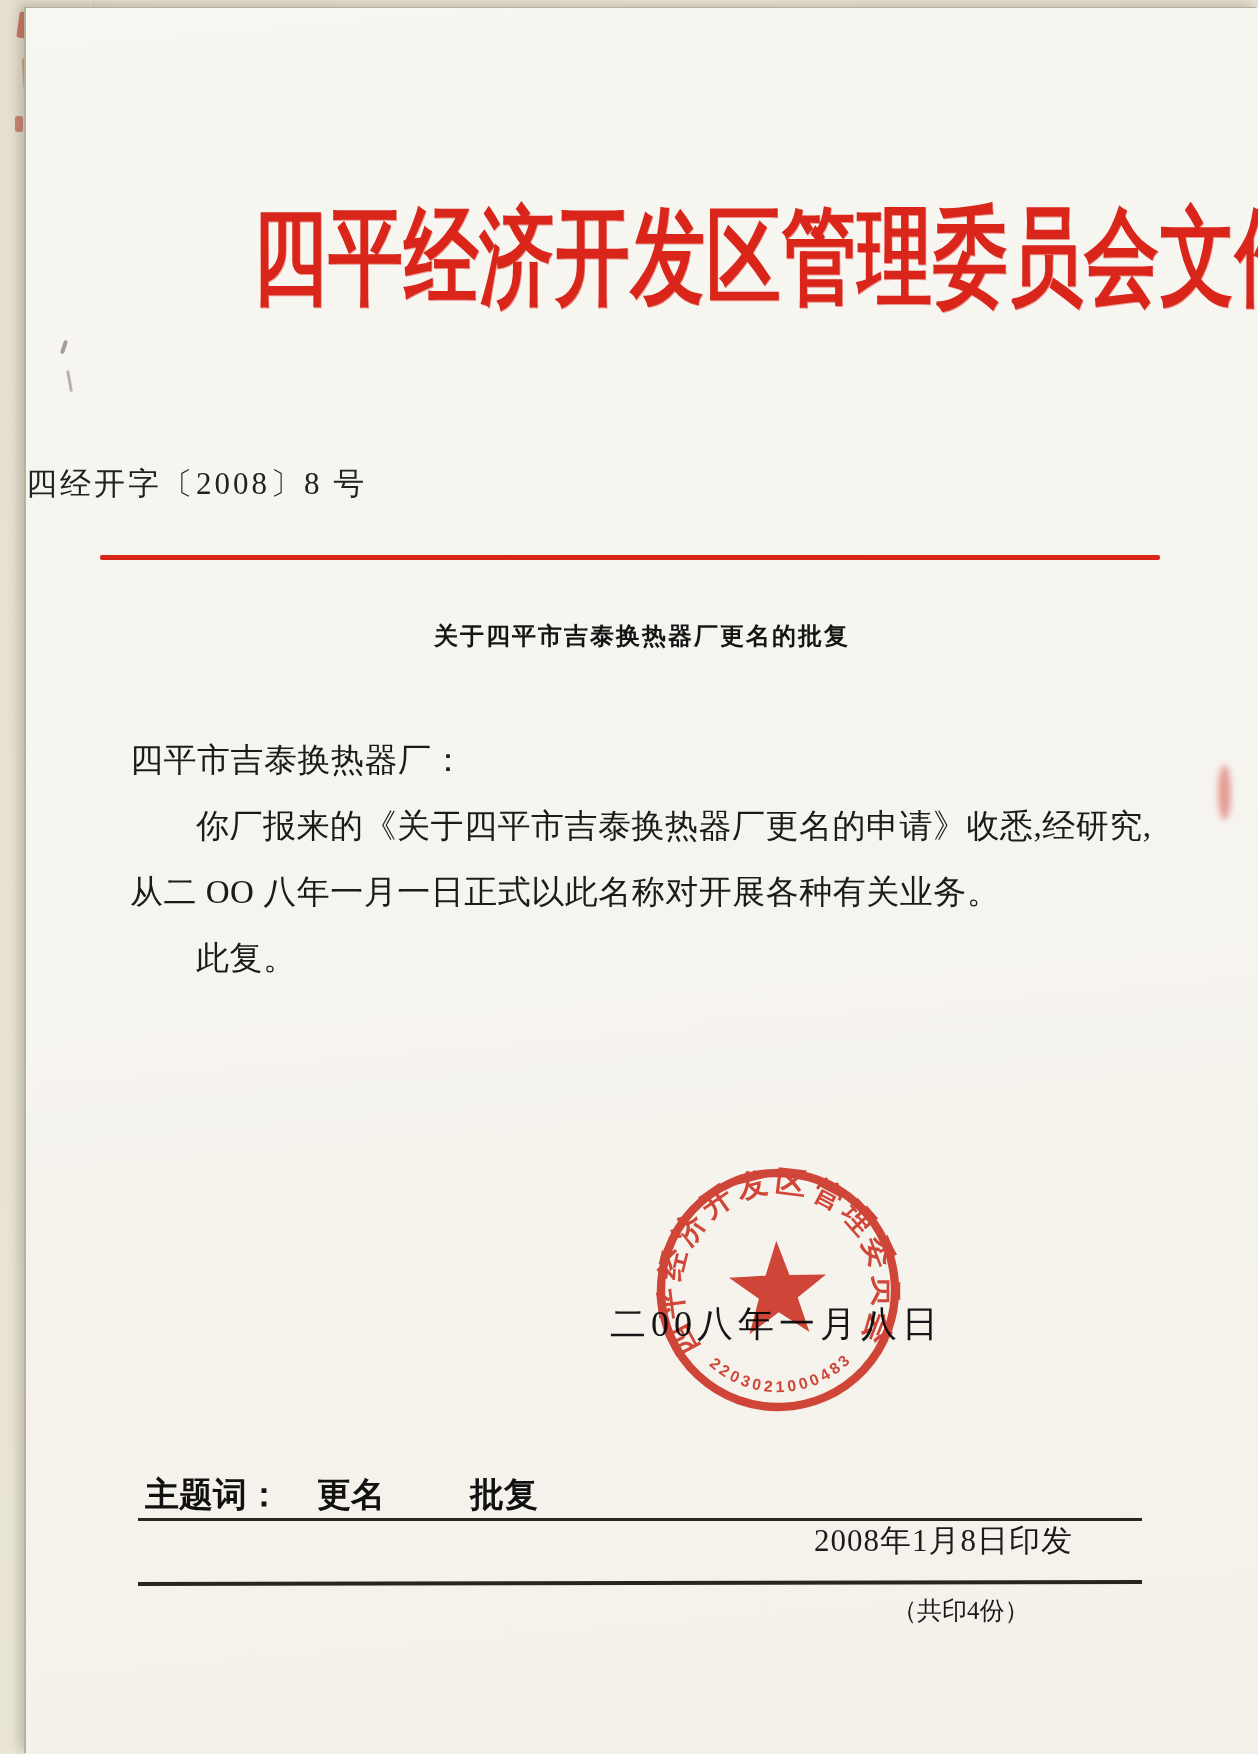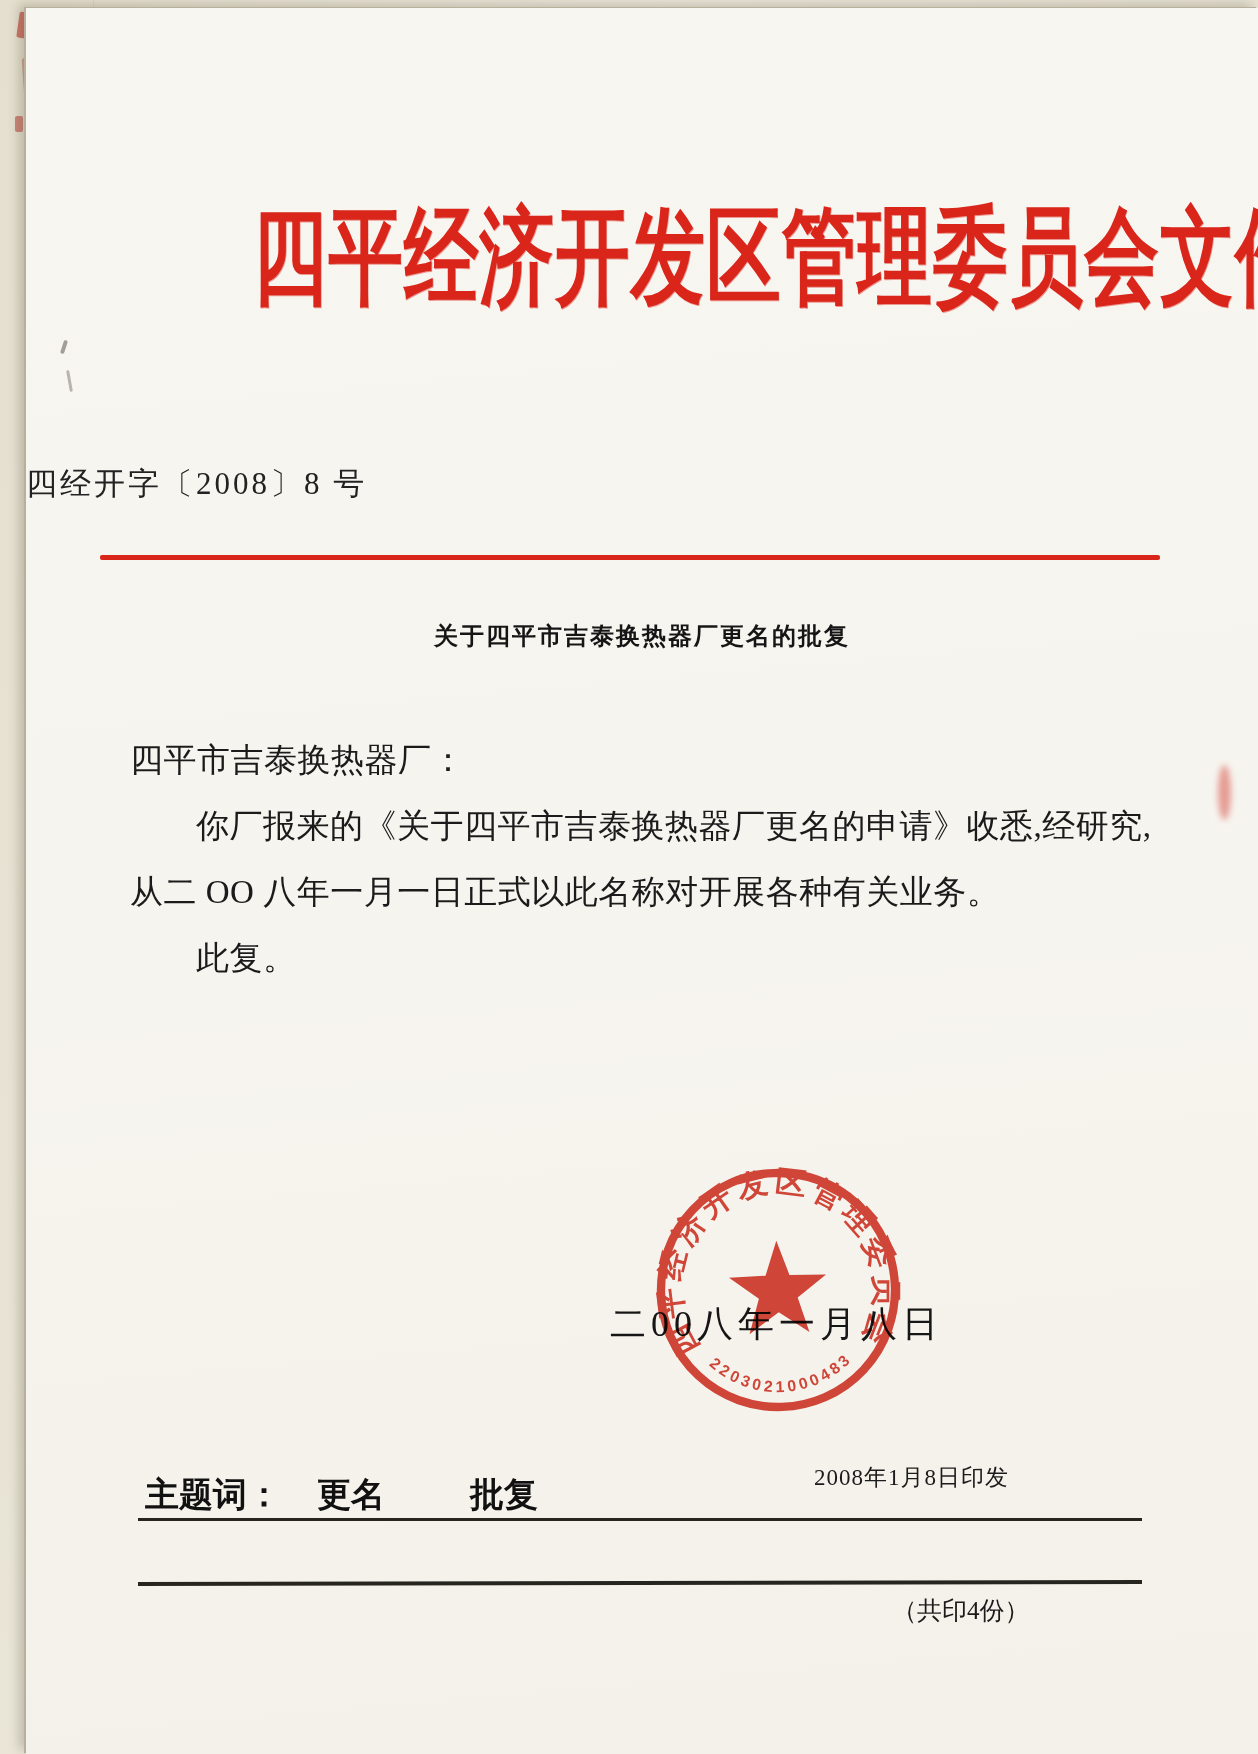--- a/index.html
+++ b/index.html
@@ -35,21 +35,21 @@
     letter-spacing:5px;color:#161616;z-index:1;white-space:nowrap;}
   .seal{position:absolute;left:622px;top:1152px;width:260px;height:260px;z-index:2;
     mix-blend-mode:multiply;opacity:.92;transform:rotate(-2deg);}
   .subject-row{position:absolute;top:1464px;left:0;width:100%;height:44px;
     font-family:"Liberation Sans",sans-serif;font-weight:bold;font-size:34px;color:#111;}
   .subject-label{position:absolute;left:119px;}
   .subject-term-1{position:absolute;left:291px;text-align:center;}
   .subject-term-2{position:absolute;left:411px;margin-left:33px;}
   .hline-1{position:absolute;top:1510px;left:112px;width:1004px;height:3px;background:#26251f;}
   .footer-left{position:absolute;top:1530px;left:140px;font-size:31px;letter-spacing:1px;color:#1b1b1b;}
-  .footer-right{position:absolute;top:1454px;left:788px;font-size:23px;letter-spacing:1px;color:#1b1b1b;}
+  .footer-right{position:absolute;top:1512px;left:788px;font-size:31px;letter-spacing:1px;color:#1b1b1b;}
   .hline-2{position:absolute;top:1573px;left:112px;width:1004px;height:4px;background:#26251f;
     transform:rotate(-.12deg);}
   .copies{position:absolute;top:1586px;left:866px;font-size:25px;color:#1b1b1b;}
   
   .speck-red-1{position:absolute;left:18px;top:12px;width:9px;height:26px;background:#c03a2e;
     opacity:.65;border-radius:2px;transform:rotate(8deg);}
   .speck-red-2{position:absolute;left:23px;top:58px;width:6px;height:40px;background:#c7564a;
     opacity:.45;border-radius:3px;transform:rotate(-4deg);}
   .speck-red-3{position:absolute;left:15px;top:116px;width:8px;height:16px;background:#b8392d;
     opacity:.55;border-radius:2px;}

